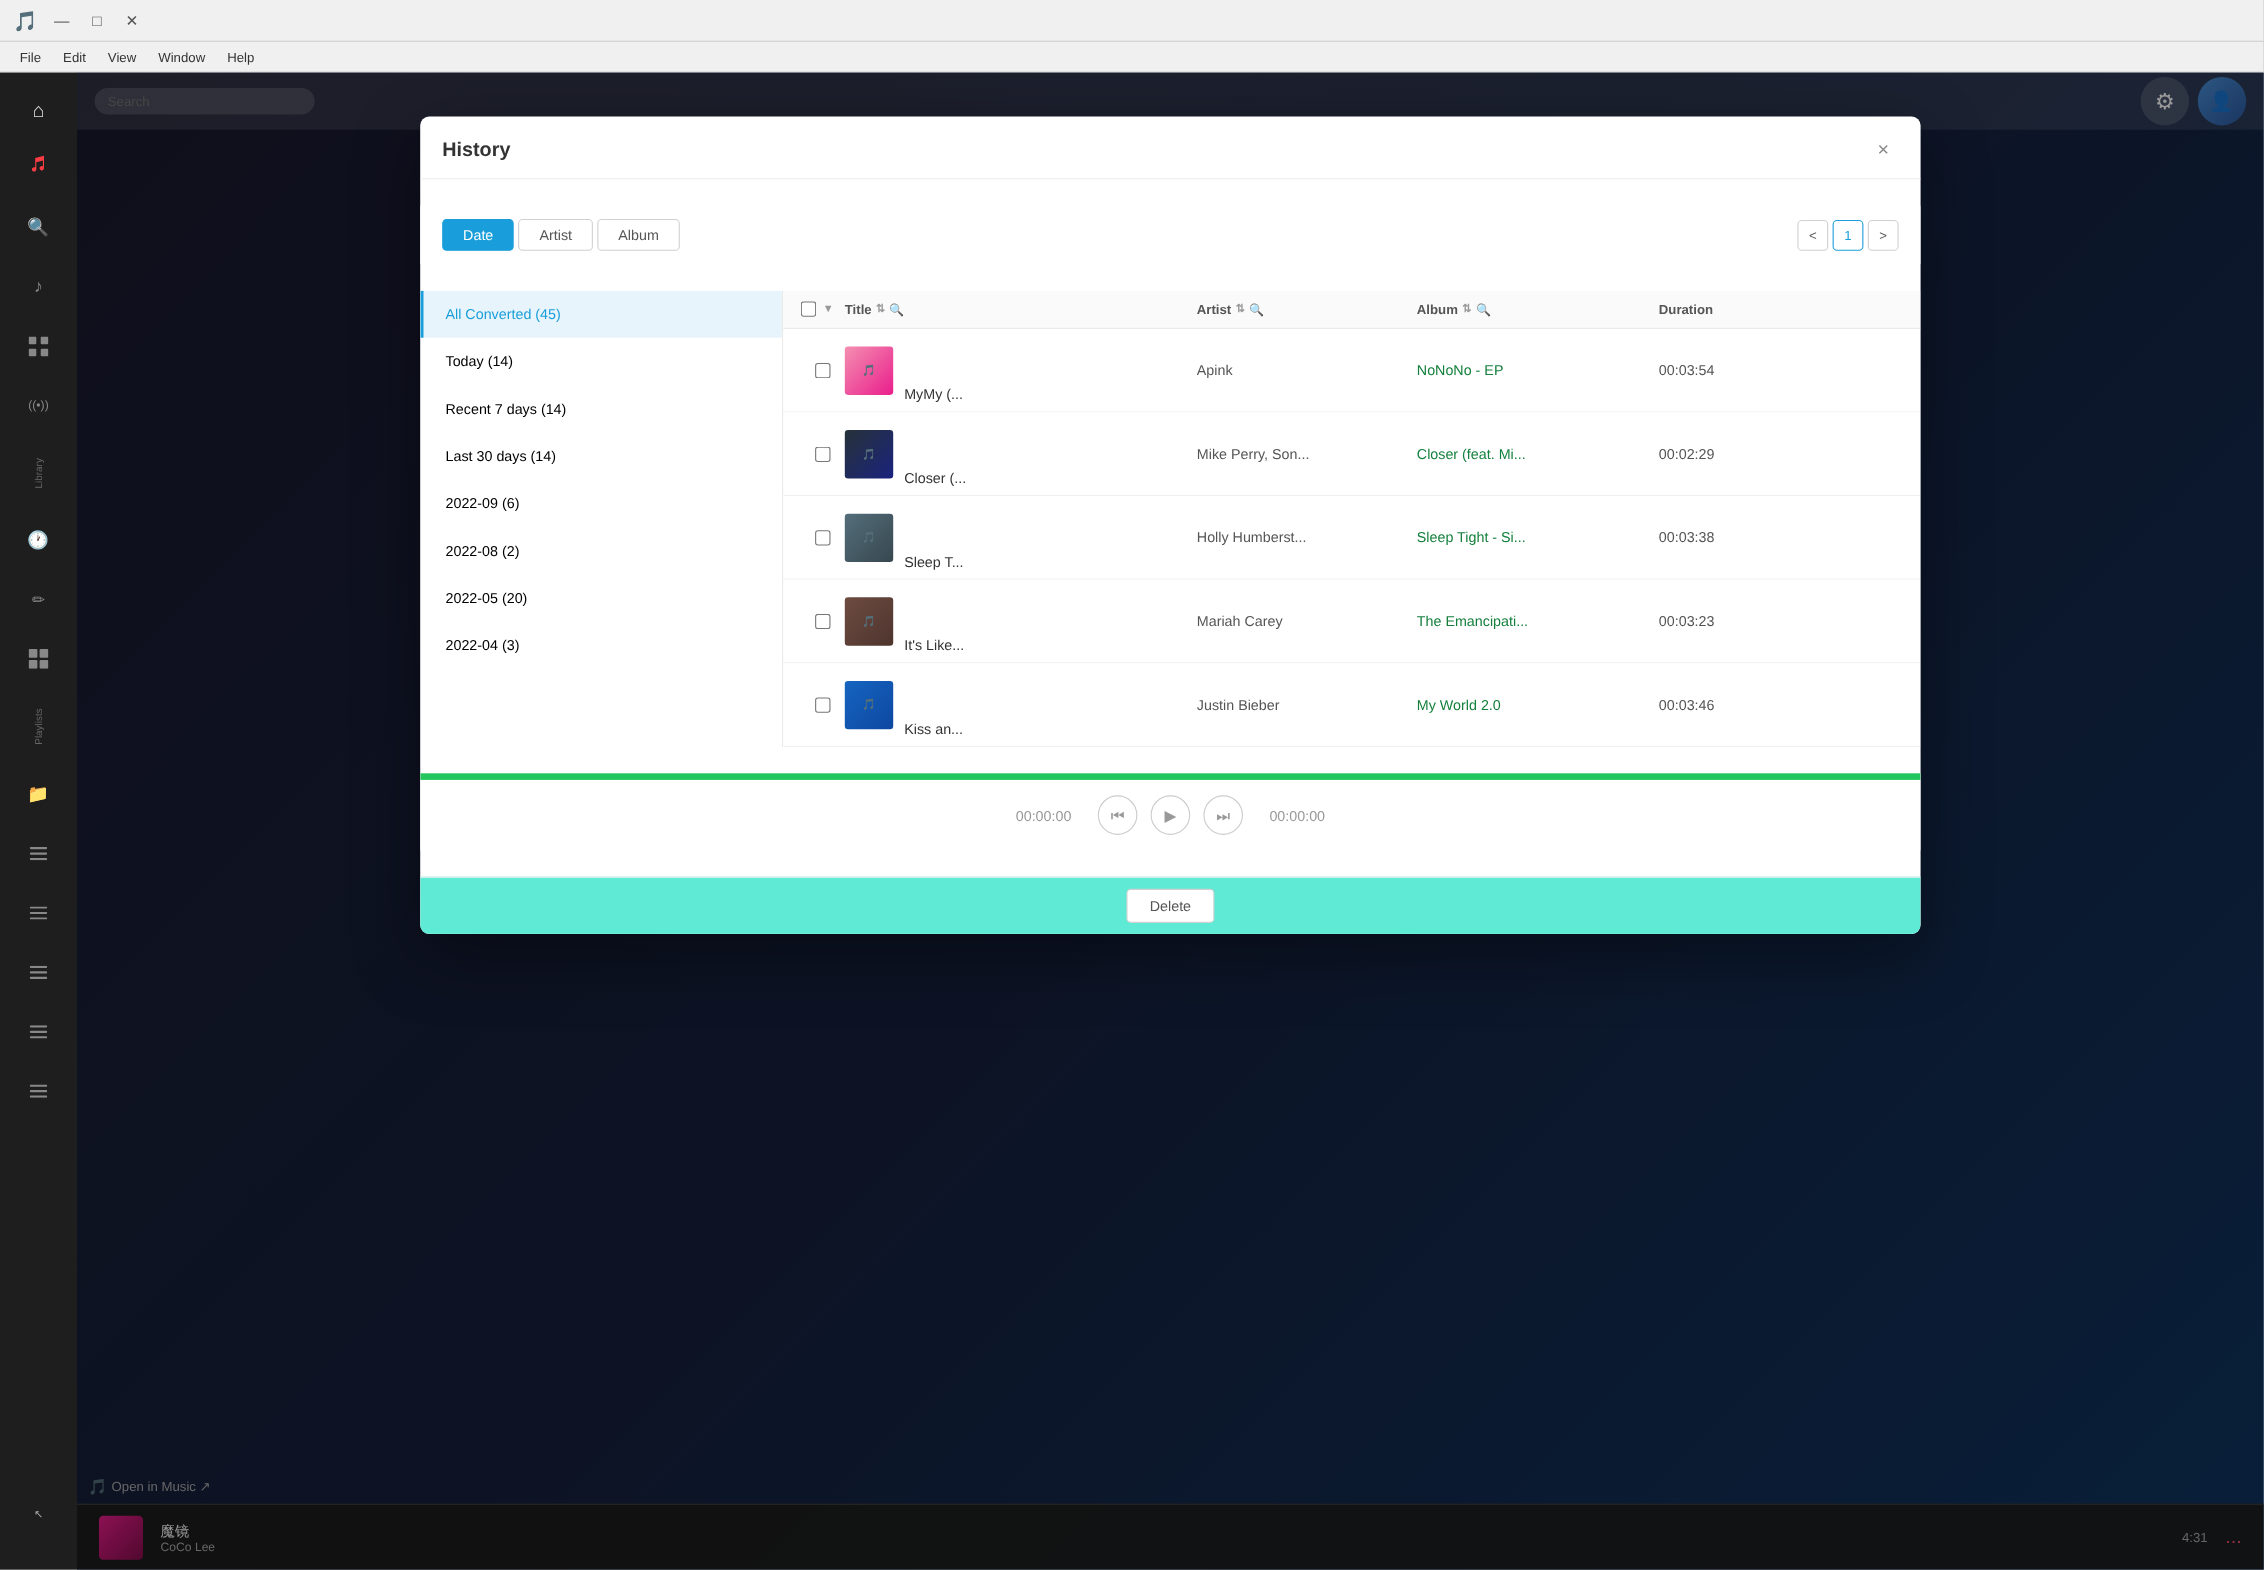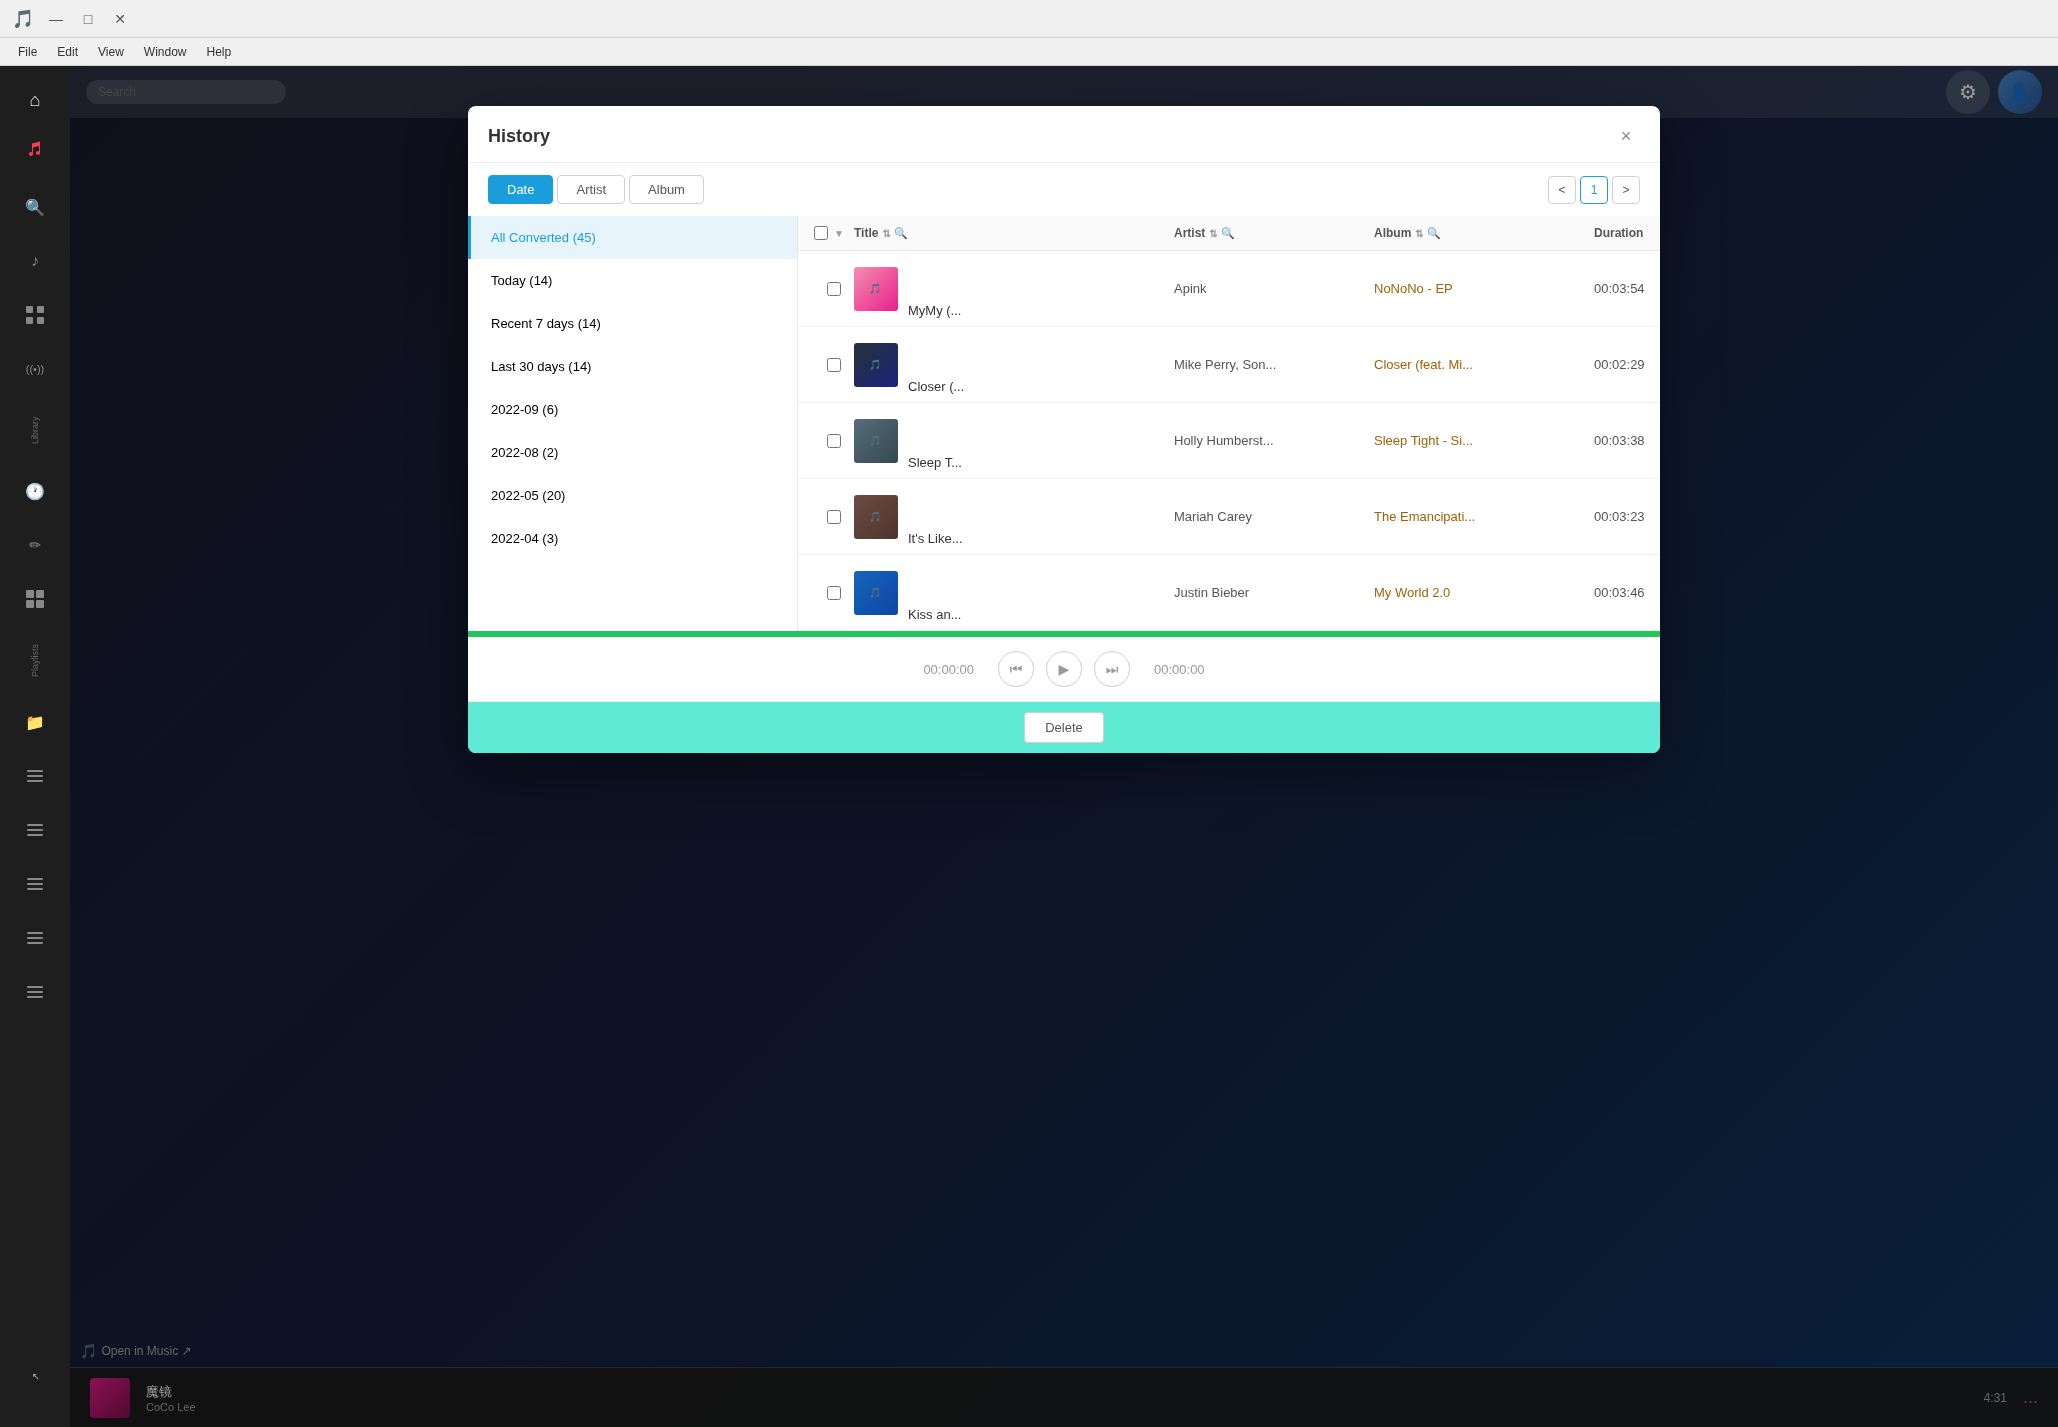--- a/index.html
+++ b/index.html
@@ -166,26 +166,27 @@
       align-items: flex-start;
       justify-content: center;
       padding-top: 40px;
       z-index: 100;
     }
 
     
     .history-dialog {
       background: #fff;
       border-radius: 8px;
-      width: 1192px;
+      width: 1364px;
       max-height: 820px;
       display: flex;
       flex-direction: column;
       box-shadow: 0 20px 60px rgba(0,0,0,0.4);
       overflow: hidden;
+      gap: 24px;
     }
 
     .dialog-header {
       padding: 16px 20px 12px;
       display: flex;
       align-items: center;
       justify-content: space-between;
       border-bottom: 1px solid #eee;
     }
     .dialog-title {
@@ -356,21 +357,21 @@
       text-overflow: ellipsis;
       white-space: nowrap;
       margin-top: 44px;
     }
     .track-artist {
       font-size: 13px;
       color: #555;
     }
     .track-album {
       font-size: 13px;
-      color: #a16207;
+      color: #15803d;
       overflow: hidden;
       text-overflow: ellipsis;
       white-space: nowrap;
     }
     .track-duration {
       font-size: 13px;
       color: #555;
     }
 
     

